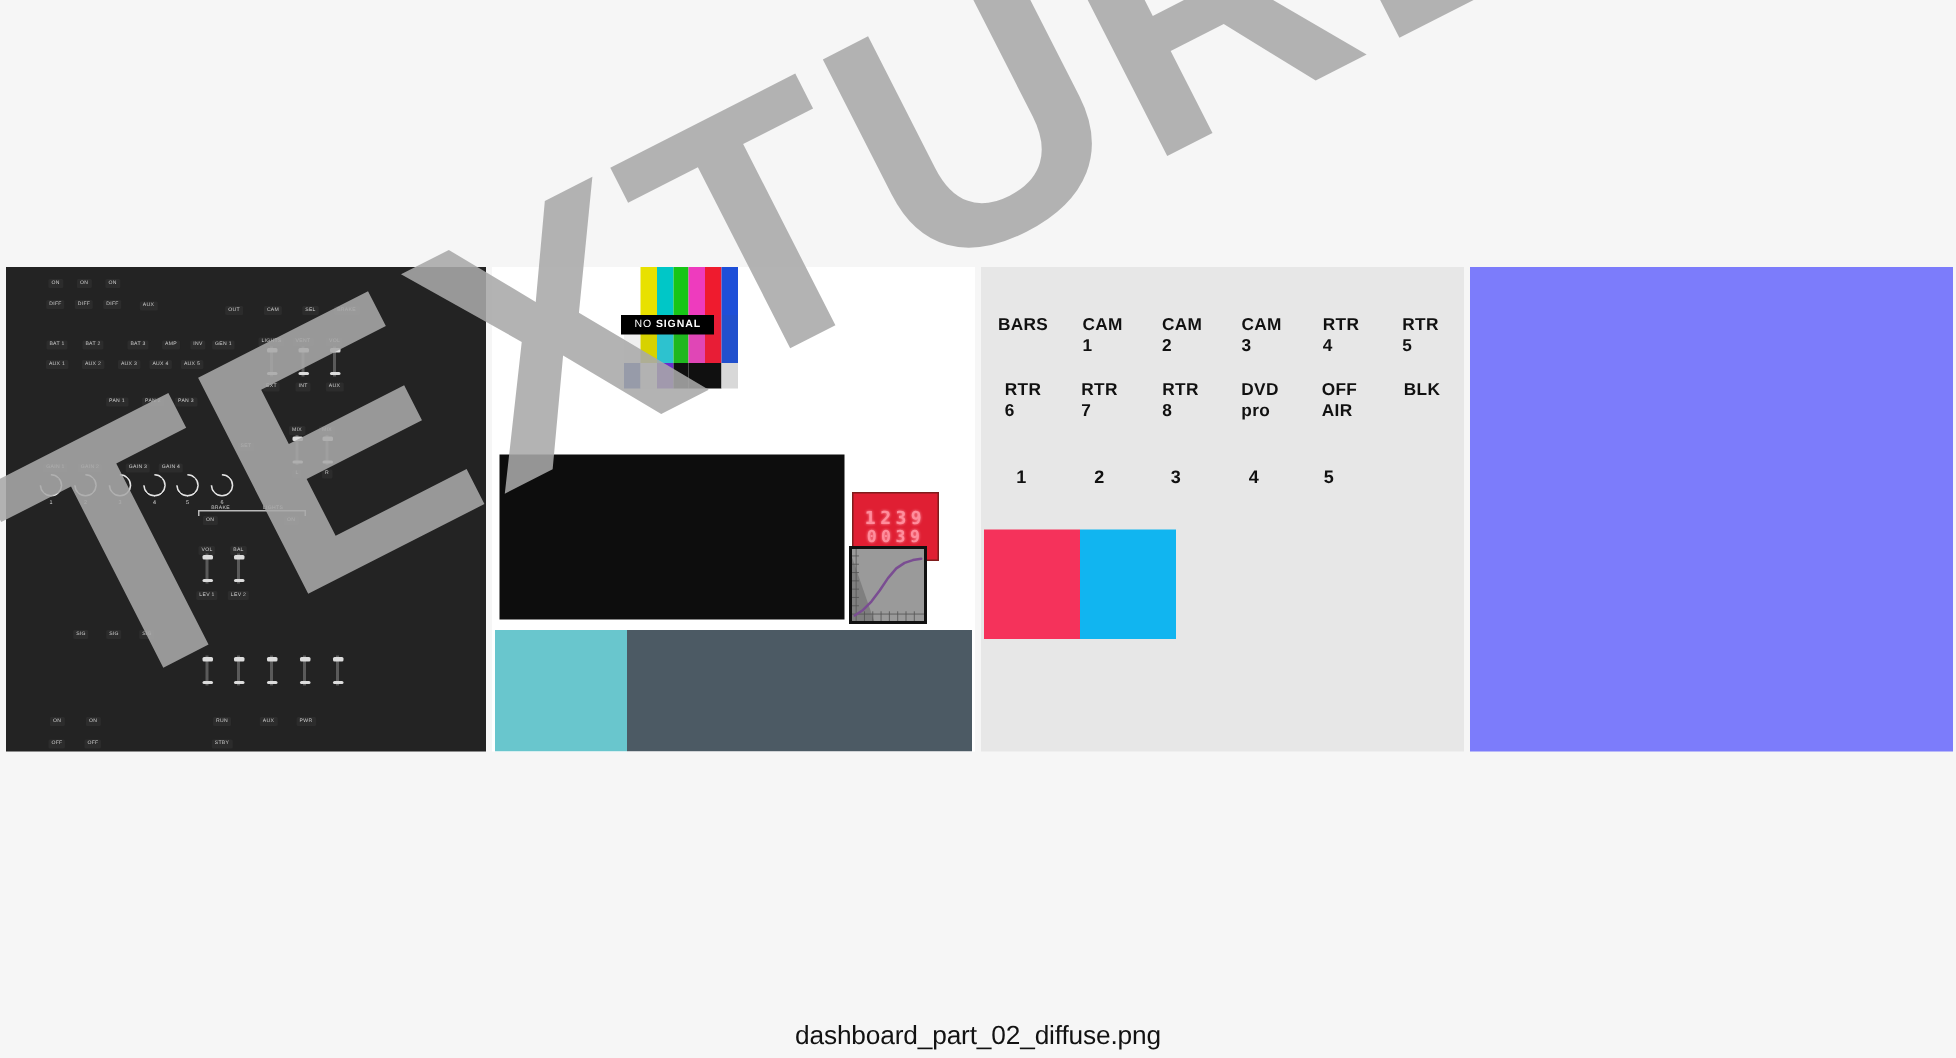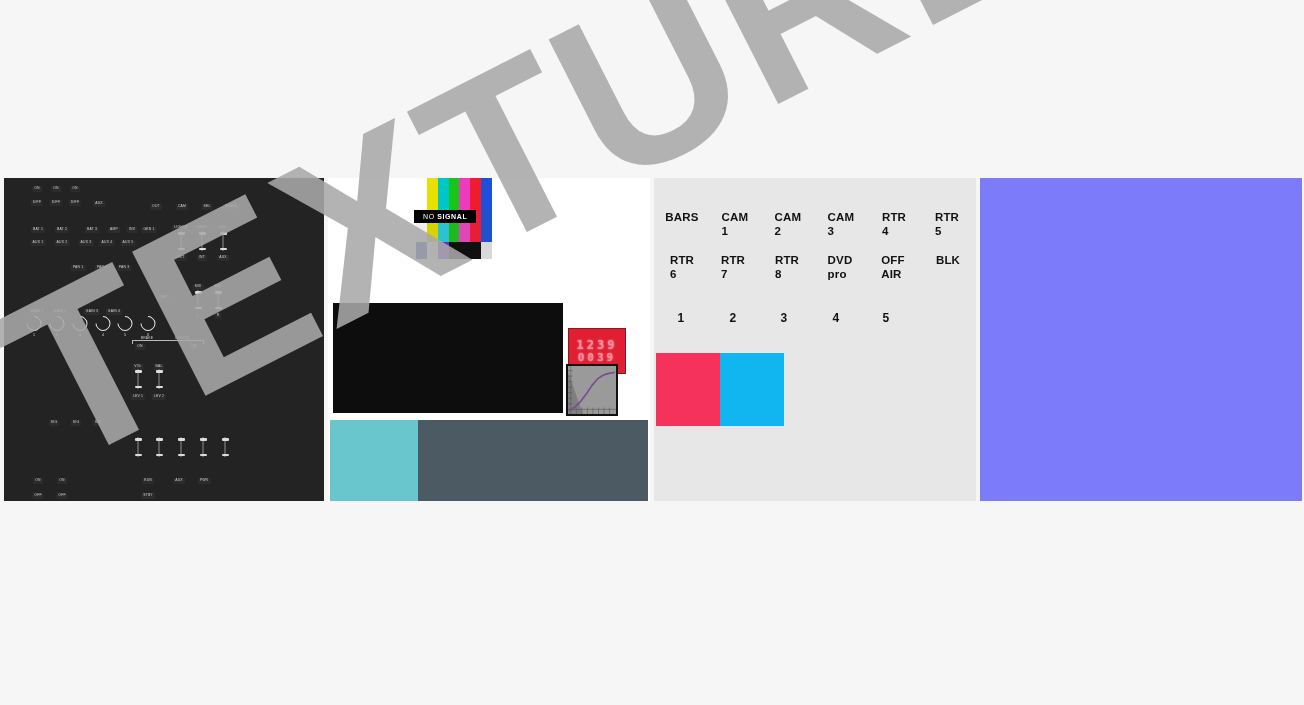--- a/index.html
+++ b/index.html
@@ -397,15 +397,16 @@
 
   <div class="panel" id="panel-norm" style="background: rgb(124, 124, 251);"></div>
 
   <div id="watermark">
     <svg viewBox="0 0 1304 670" preserveAspectRatio="none">
       <text class="wm-text" id="wm-label" x="60" y="470" transform="rotate(-27 60 470)" style="fill: rgb(168, 168, 168);">TEXTURES</text>
     </svg>
   </div>
 
   <div id="captions">
+      <div class="cap">dashboard_part_02_diffuse.png</div>
     </div>
 
 </div>
 
 </body></html>

